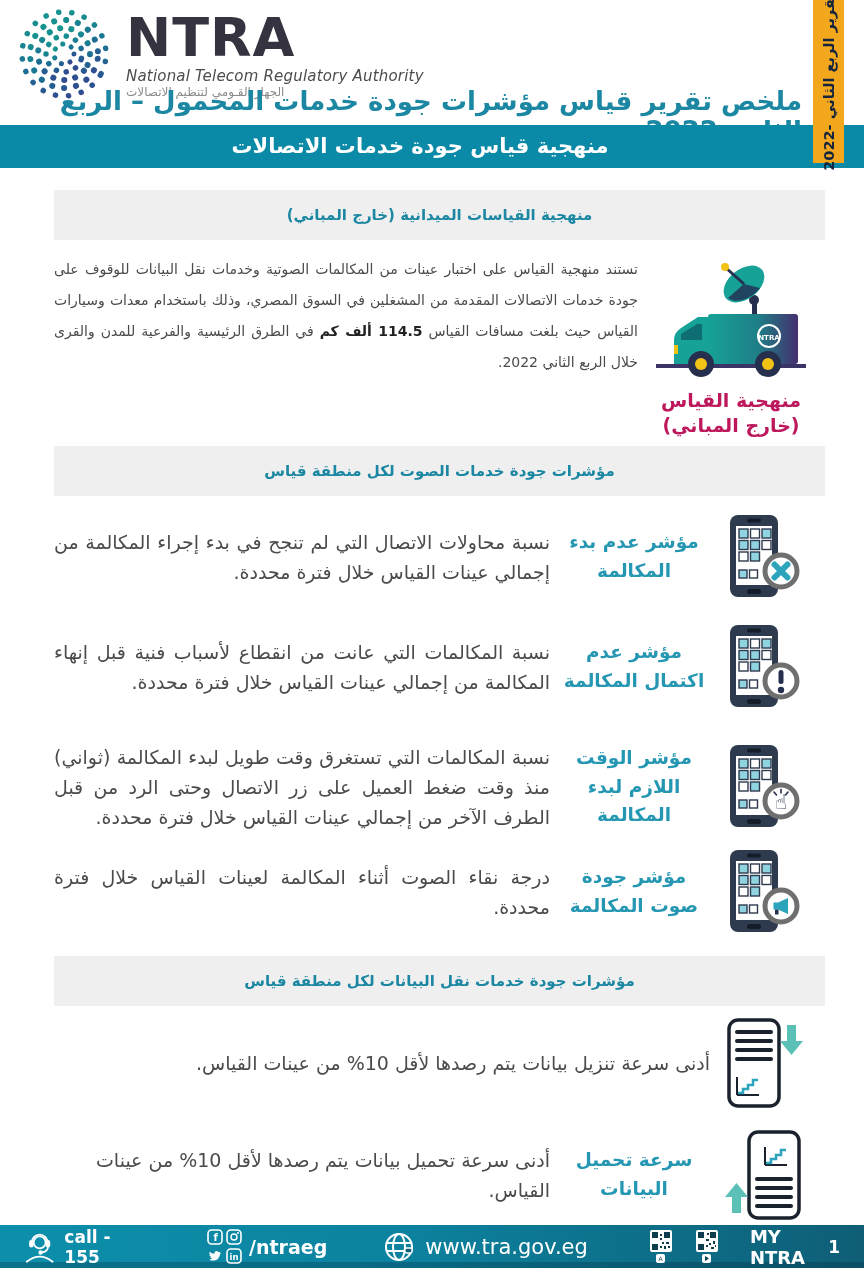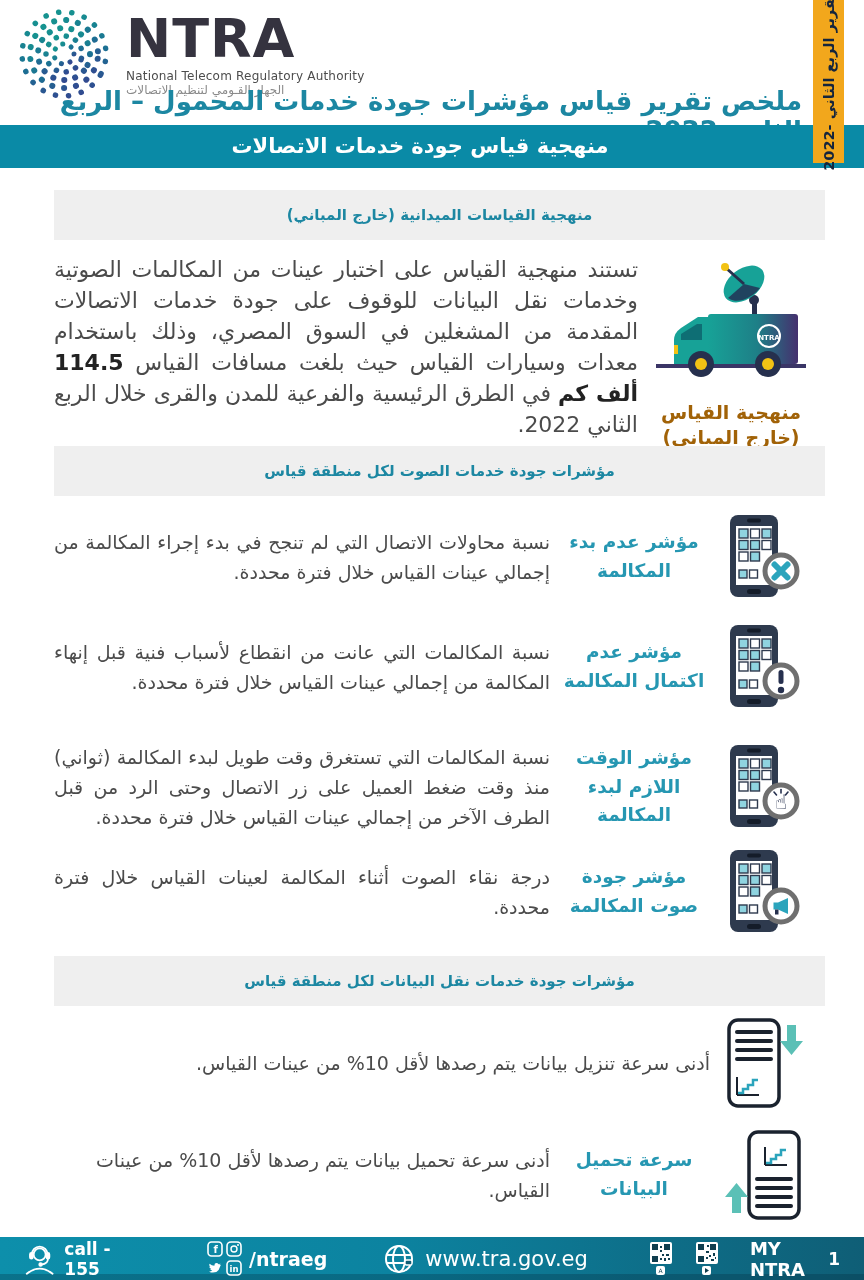--- a/index.html
+++ b/index.html
@@ -8,21 +8,21 @@
     position:relative; width:864px; height:1280px; margin:0 auto;
     background:#ffffff; overflow:hidden; direction:rtl;
     font-family:"DejaVu Sans", sans-serif;
   }
 
   
   .logo-row { position:absolute; top:6px; left:16px; direction:ltr; display:flex; align-items:center; gap:10px; }
   .logo-dots { width:100px; height:96px; }
   .brand-block { display:flex; flex-direction:column; line-height:1; }
   .brand-name { font-size:54px; font-weight:800; color:#35333F; letter-spacing:1px; }
-  .brand-sub-en { font-size:12px; color:#4c4c4c; margin-top:4px; letter-spacing:.2px; }
+  .brand-sub-en { font-size:15px; color:#4c4c4c; margin-top:4px; letter-spacing:.2px;font-style:italic; }
   .brand-sub-ar { font-size:12px; color:#8a8a8a; margin-top:2px; direction:rtl; text-align:left; }
 
   .side-tab {
     position:absolute; top:0; right:20px; width:31px; height:163px;
     background:#F2A71C; z-index:6;
   }
   .side-tab span {
     position:absolute; left:50%; top:50%;
     transform:translate(-50%,-50%) rotate(-90deg);
     white-space:nowrap; font-size:14.5px; font-weight:bold; color:#15253d;
@@ -45,43 +45,43 @@
     background:#EFEFEF; color:#1C87A2; text-align:center;
     font-size:15px; font-weight:bold; line-height:50px;
   }
   .band1 { top:190px; }
   .band2 { top:446px; }
   .band3 { top:956px; }
 
   
   .methodology { position:absolute; top:250px; right:54px; left:54px; display:flex; gap:14px; align-items:flex-start; }
   .truck-col { width:158px; flex:none; text-align:center; padding-top:10px; }
-  .truck-caption { font-size:19px; font-weight:bold; color:#a16207; line-height:1.3; margin-top:14px; }
-  .method-par { flex:1; margin:4px 0 0 0; font-size:22px; line-height:31px; color:#4B4B4B; text-align:justify; }
+  .truck-caption { font-size:19px; font-weight:bold; color:#be185d; line-height:1.3; margin-top:2px; }
+  .method-par { flex:1; margin:4px 0 0 0; font-size:14px; line-height:31px; color:#4B4B4B; text-align:justify; }
   .method-par strong { color:#222; }
 
   
   .row {
     position:absolute; right:54px; left:54px;
     display:flex; align-items:center; gap:8px;
   }
   .icon-col { width:92px; flex:none; display:flex; justify-content:center; }
   .row-label { width:152px; flex:none; text-align:center; color:#2697B2; font-weight:bold; font-size:18.5px; line-height:1.55; }
   .row-desc { flex:1; font-size:19px; line-height:30px; color:#4B4B4B; text-align:justify; margin:0; }
   .row-desc.single { text-align:right; }
   .vrow1 { top:503px; height:108px; }
   .vrow2 { top:616px; height:102px; }
   .vrow3 { top:730px; height:114px; }
   .vrow4 { top:846px; height:92px; }
   .drow1 { top:1014px; height:98px; }
   .drow2 { top:1126px; height:98px; }
 
   
   .footer {
-    position:absolute; left:0; right:0; bottom:0; height:43px;
+    position:absolute; left:0; right:0; bottom:12px; height:43px;
     background:linear-gradient(90deg,#0D8FAB 0%, #0C83A0 45%, #0F5E76 100%);
     box-shadow: inset 0 -6px 0 rgba(3,40,56,.28);
     direction:ltr; display:flex; align-items:center; color:#fff; padding:15px 24px;
   }
   .f-item { display:flex; align-items:center; gap:8px; }
   .f-call { gap:9px; }
   .f-call-text { font-size:17px; font-weight:bold; }
   .f-social { margin-left:62px; gap:7px; }
   .social-grid { display:grid; grid-template-columns:16px 16px; grid-template-rows:16px 16px; gap:3px; }
   .f-handle { font-size:19px; font-weight:bold; }

